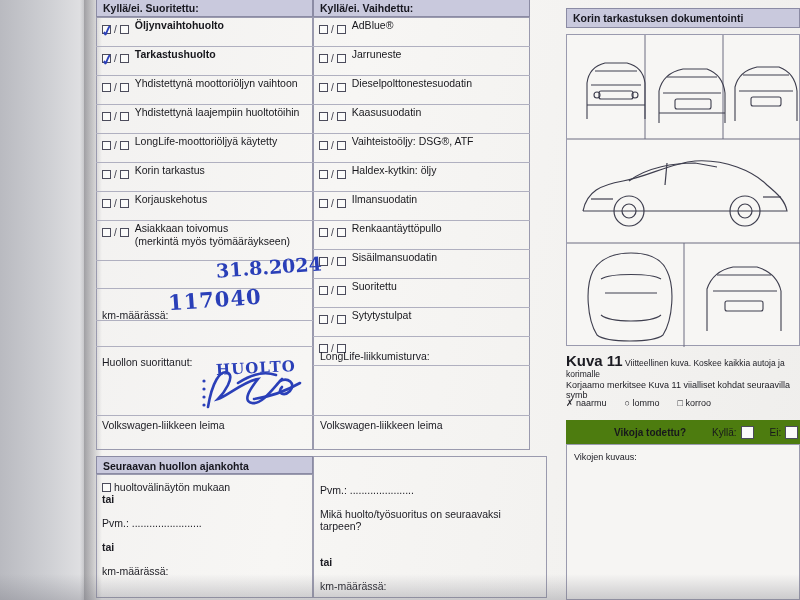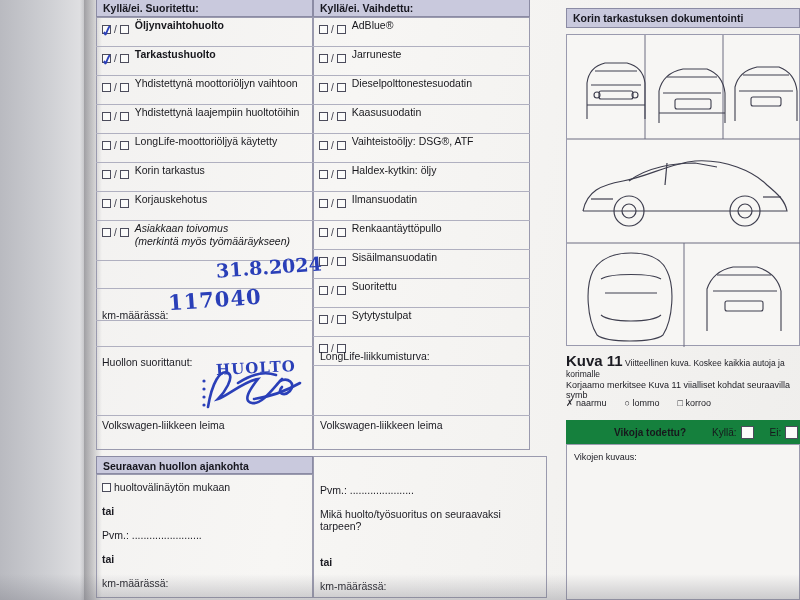--- a/index.html
+++ b/index.html
@@ -120,21 +120,21 @@
       <span class="lbl">Korin tarkastus</span>
     </div>
     <div class="sep" style="top:174px;"></div>
     <div class="li">
       <span class="marks"><span class="chk"></span><span class="slash">/</span><span class="chk"></span></span>
       <span class="lbl">Korjauskehotus</span>
     </div>
     <div class="sep" style="top:203px;"></div>
     <div class="li tall">
       <span class="marks"><span class="chk"></span><span class="slash">/</span><span class="chk"></span></span>
-      <span class="lbl" style="white-space:pre-line;line-height:13px;font-style:italic;">Asiakkaan toivomus
+      <span class="lbl" style="white-space:pre-line;line-height:13px;">Asiakkaan toivomus
 (merkintä myös työmääräykseen)</span>
     </div>
     <div class="sep" style="top:243px;"></div>
   </div>
 
   <div class="blk ink" style="left:120px;top:258px;font-size:19px;">31.8.2024</div>
   <div class="sep" style="left:0;width:217px;top:290px;"></div>
 
   <div class="blk" style="left:6px;top:307px;width:205px;">
     <span class="rowtxt">km-määrässä:</span>
@@ -237,21 +237,21 @@
   <div class="sep" style="left:217px;width:217px;top:417px;"></div>
   <div class="blk rowtxt" style="left:224px;top:421px;">Volkswagen-liikkeen leima</div>
 </div>
 
 <div class="blk" style="left:96px;top:456px;width:451px;height:180px;">
   <div class="blk hdrbar" style="left:0;top:0;width:217px;height:18px;">Seuraavan huollon ajankohta</div>
   <div class="blk cellbox" style="left:0;top:18px;width:217px;height:124px;"></div>
   <div class="blk cellbox" style="left:217px;top:0;width:234px;height:142px;"></div>
 
   <div class="blk" style="left:6px;top:25px;">
-    <div style="display:flex;align-items:center;margin-bottom:12px;">
+    <div style="display:flex;align-items:center;">
       <span class="chk"></span>
       <span class="rowtxt">huoltovälinäytön mukaan</span>
     </div>
     <div class="rowtxt" style="font-weight:bold;margin-bottom:12px;">tai</div>
     <div class="rowtxt" style="margin-bottom:12px;">Pvm.: ........................</div>
     <div class="rowtxt" style="font-weight:bold;margin-bottom:12px;">tai</div>
     <div class="rowtxt">km-määrässä:</div>
   </div>
 
   <div class="blk" style="left:224px;top:28px;width:220px;">
@@ -346,21 +346,21 @@
       <span>○</span>
       <span>lommo</span>
     </span>
     <span class="smalltxt">
       <span>□</span>
       <span>korroo</span>
     </span>
   </div>
 
   <div class="blk cellbox" style="left:0;top:412px;width:234px;height:180px;background:#f6f5f3;"></div>
-  <div class="blk" style="left:0;top:412px;width:234px;height:25px;background:#15803d;border-bottom:1px solid #9a9aae;display:flex;align-items:center;">
+  <div class="blk" style="left:0;top:412px;width:234px;height:25px;background:#4d7c0f;border-bottom:1px solid #9a9aae;display:flex;align-items:center;">
     <span style="font-size:10px;font-weight:bold;margin-left:48px;">Vikoja todettu?</span>
     <span style="font-size:10px;margin-left:26px;">Kyllä:</span>
     <span class="kbox" style="margin-left:4px;"></span>
     <span style="font-size:10px;margin-left:16px;">Ei:</span>
     <span class="kbox" style="margin-left:4px;"></span>
   </div>
   <div class="blk smalltxt" style="left:8px;top:444px;">Vikojen kuvaus:</div>
   <div class="blk" style="left:8px;top:468px;width:218px;height:110px;"></div>
 </div>
 

